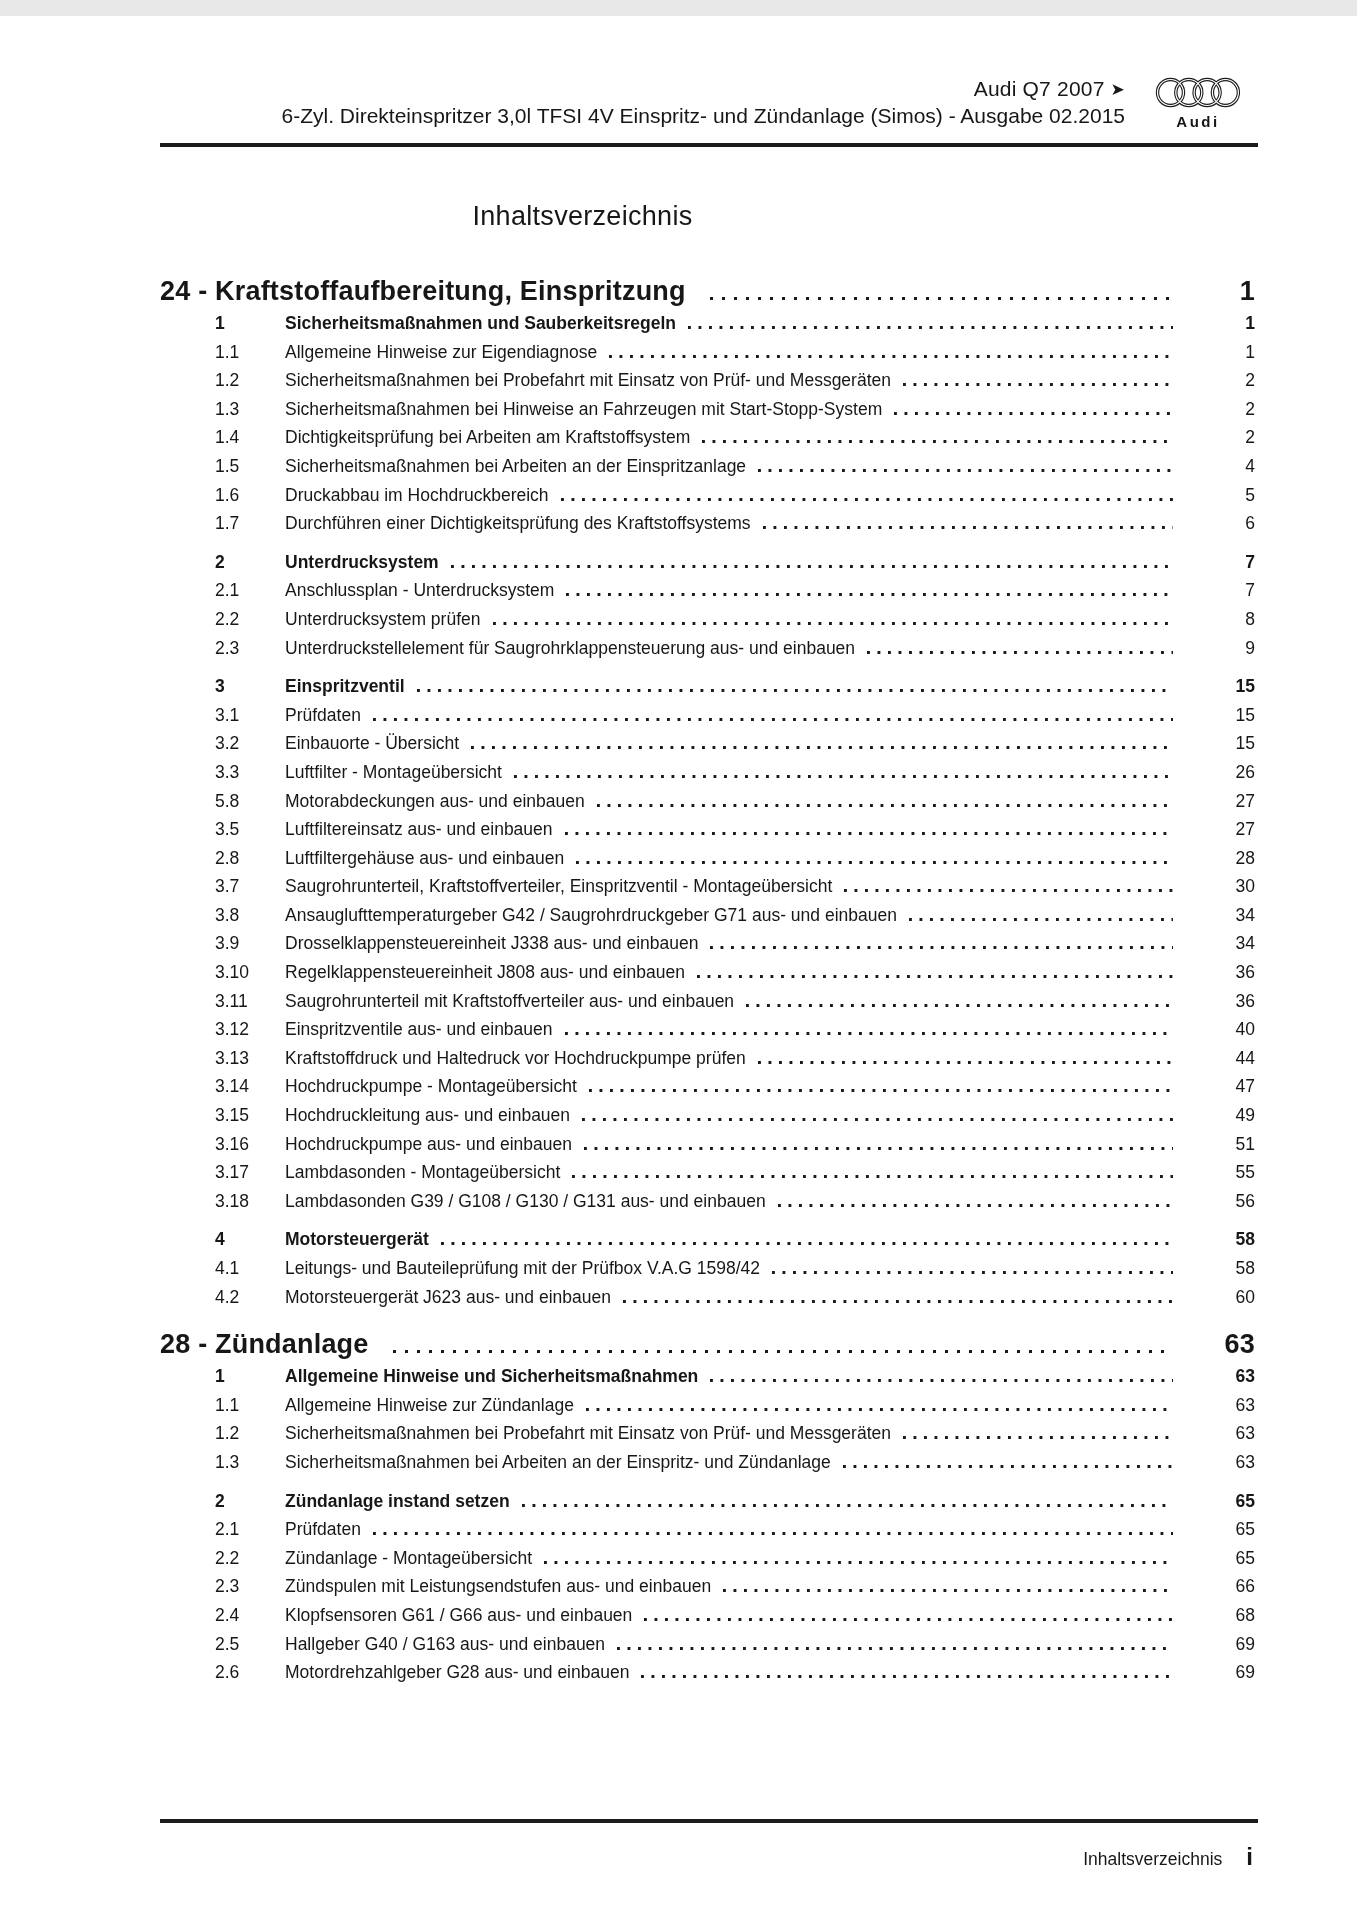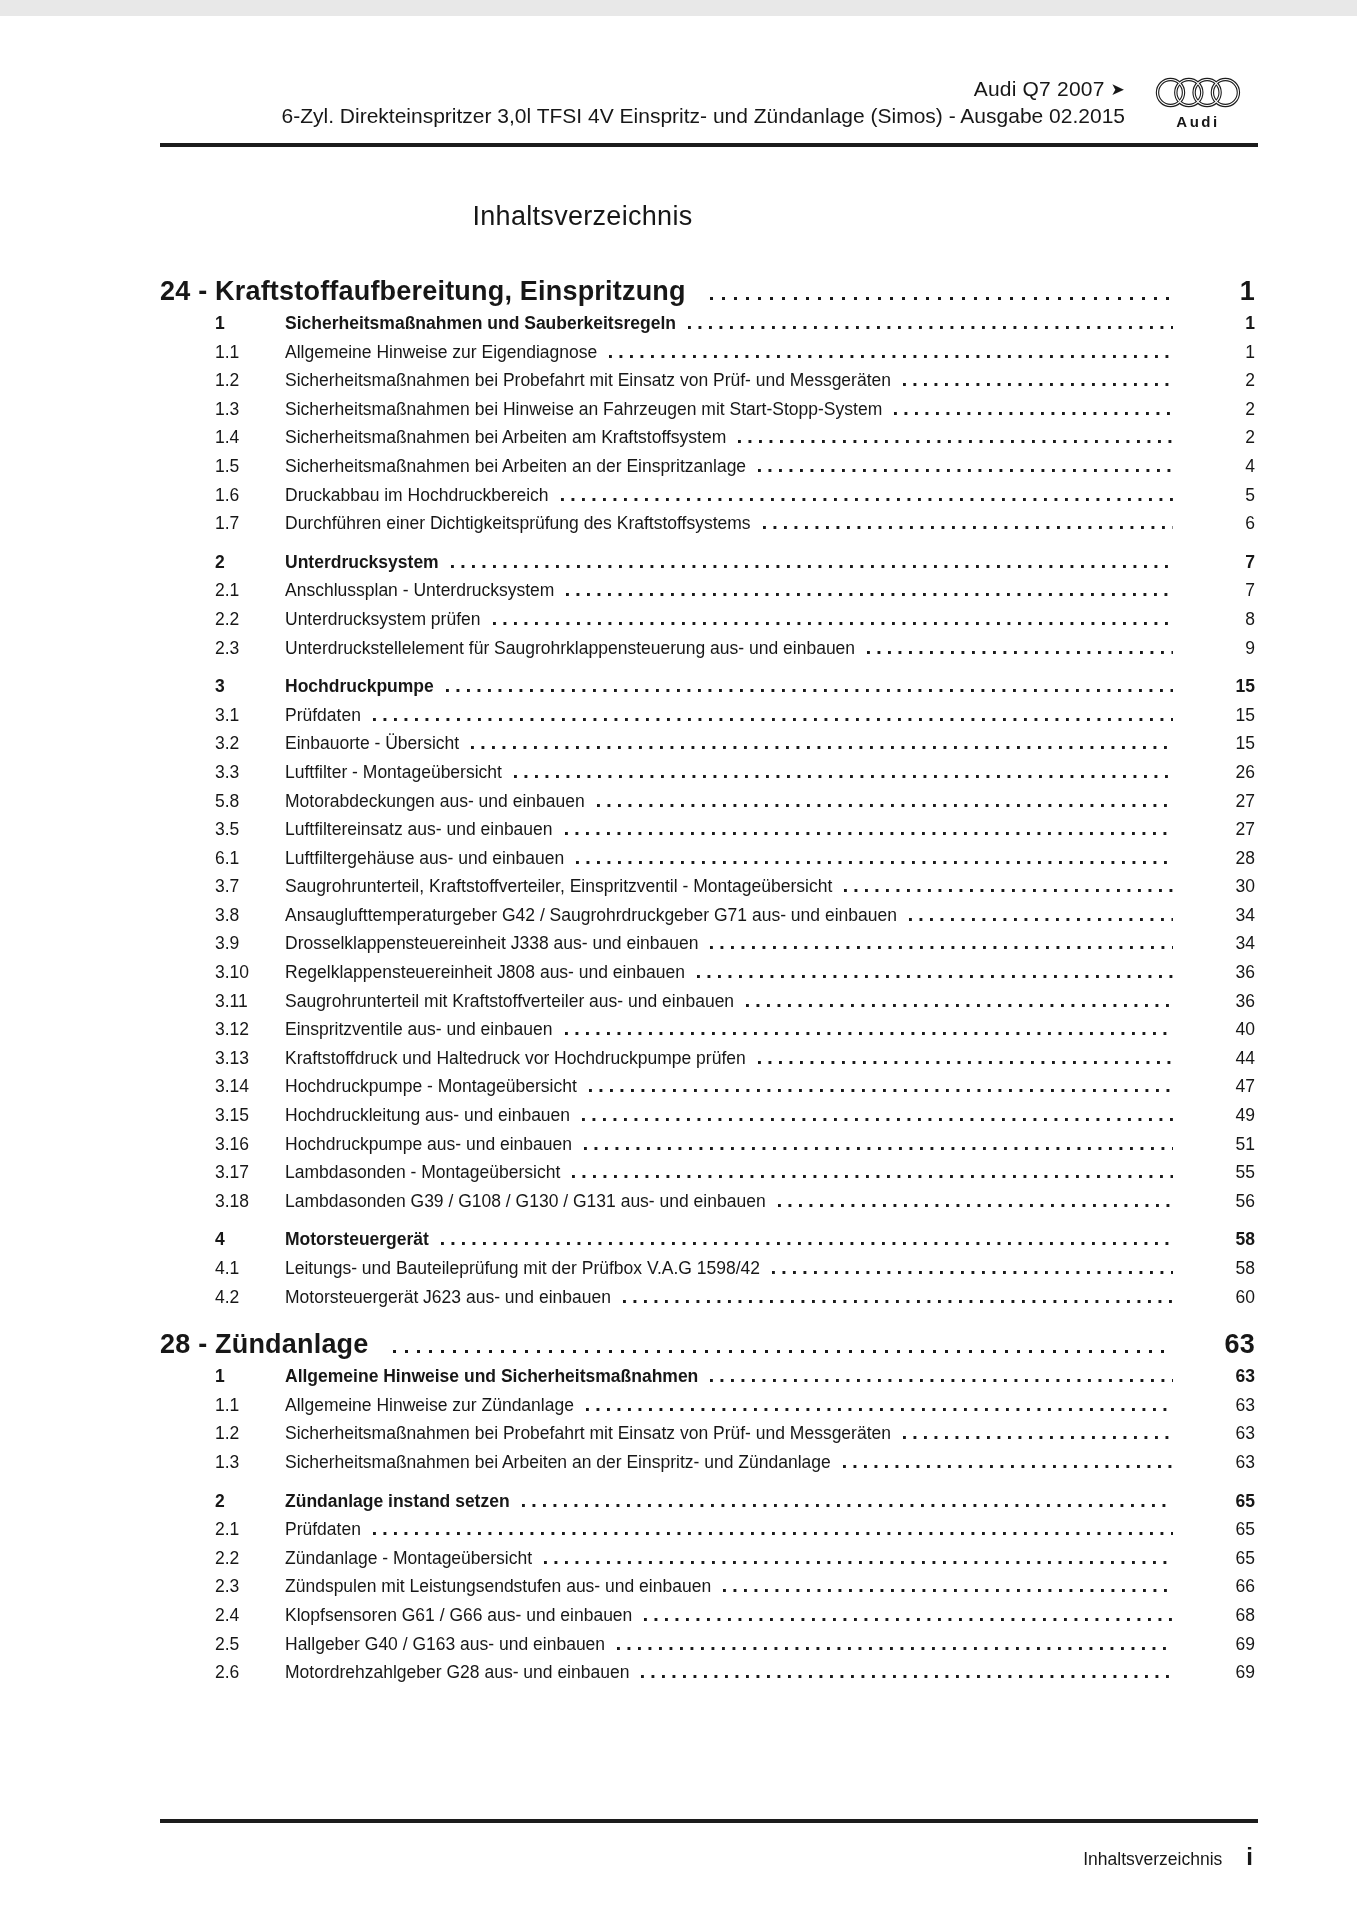--- a/index.html
+++ b/index.html
@@ -191,21 +191,21 @@
         <span class="page-num">2</span>
       </div>
       <div class="entry-row">
         <span class="num">1.3</span>
         <span class="entry-title">Sicherheitsmaßnahmen bei Hinweise an Fahrzeugen mit Start-Stopp-System</span>
         <span class="leader"></span>
         <span class="page-num">2</span>
       </div>
       <div class="entry-row">
         <span class="num">1.4</span>
-        <span class="entry-title">Sicherheitsmaßnahmen bei Arbeiten am Kraftstoffsystem</span>
+        <span class="entry-title">Dichtigkeitsprüfung bei Arbeiten am Kraftstoffsystem</span>
         <span class="leader"></span>
         <span class="page-num">2</span>
       </div>
       <div class="entry-row">
         <span class="num">1.5</span>
         <span class="entry-title">Sicherheitsmaßnahmen bei Arbeiten an der Einspritzanlage</span>
         <span class="leader"></span>
         <span class="page-num">4</span>
       </div>
       <div class="entry-row">
@@ -239,21 +239,21 @@
         <span class="page-num">8</span>
       </div>
       <div class="entry-row">
         <span class="num">2.3</span>
         <span class="entry-title">Unterdruckstellelement für Saugrohrklappensteuerung aus- und einbauen</span>
         <span class="leader"></span>
         <span class="page-num">9</span>
       </div>
       <div class="entry-row bold section-gap">
         <span class="num">3</span>
-        <span class="entry-title">Hochdruckpumpe</span>
+        <span class="entry-title">Einspritzventil</span>
         <span class="leader"></span>
         <span class="page-num">15</span>
       </div>
       <div class="entry-row">
         <span class="num">3.1</span>
         <span class="entry-title">Prüfdaten</span>
         <span class="leader"></span>
         <span class="page-num">15</span>
       </div>
       <div class="entry-row">
@@ -274,21 +274,21 @@
         <span class="leader"></span>
         <span class="page-num">27</span>
       </div>
       <div class="entry-row">
         <span class="num">3.5</span>
         <span class="entry-title">Luftfiltereinsatz aus- und einbauen</span>
         <span class="leader"></span>
         <span class="page-num">27</span>
       </div>
       <div class="entry-row">
-        <span class="num">6.1</span>
+        <span class="num">2.8</span>
         <span class="entry-title">Luftfiltergehäuse aus- und einbauen</span>
         <span class="leader"></span>
         <span class="page-num">28</span>
       </div>
       <div class="entry-row">
         <span class="num">3.7</span>
         <span class="entry-title">Saugrohrunterteil, Kraftstoffverteiler, Einspritzventil - Montageübersicht</span>
         <span class="leader"></span>
         <span class="page-num">30</span>
       </div>

